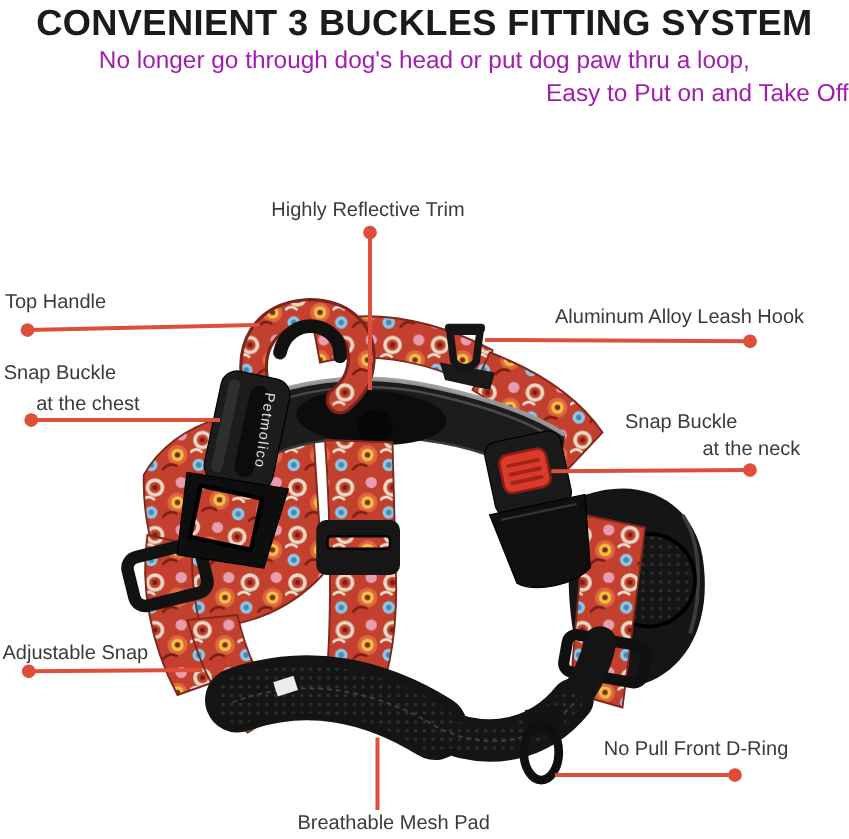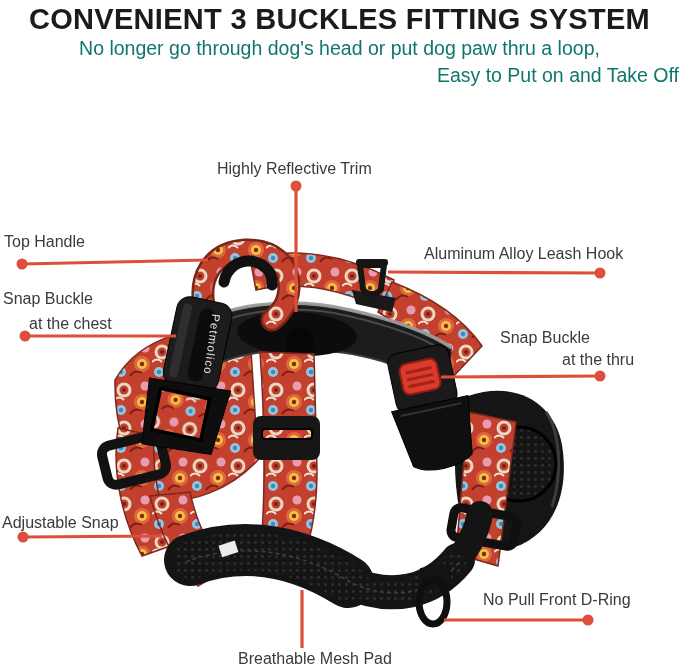--- a/index.html
+++ b/index.html
@@ -12,21 +12,21 @@
     border-radius:30px;
   }
   .headline{
     position:absolute;top:3px;left:0;right:0;
     margin:0;text-align:center;
     font-size:29px;font-weight:bold;color:#1b1b1b;
     letter-spacing:0.3px;white-space:nowrap;
   }
   .subtitle{
     position:absolute;left:0;right:0;
-    text-align:center;font-size:19.5px;color:#0f766e;
+    text-align:center;font-size:19.5px;color:#a21caf;
     white-space:nowrap;
   }
   .subtitle.l1{top:37px;}
   .subtitle.l2{top:64px;text-align:right;}
   .callout{
     position:absolute;
     font-size:16px;color:#3a3a3a;
     white-space:nowrap;line-height:21px;
   }
   svg.art{position:absolute;left:0;top:0;}
@@ -188,24 +188,24 @@
     </g>
   </svg>
 
   <div class="callout" style="left:217px;top:158px">Highly Reflective Trim</div>
 
   <div class="callout" style="left:4px;top:231px">Top Handle</div>
 
   <div class="callout" style="left:3px;top:288px">Snap Buckle</div>
   <div class="callout" style="left:29px;top:313px">at the chest</div>
 
-  <div class="callout" style="left:424px;top:243px">Aluminum Alloy Leash Hook</div>
+  <div class="callout" style="left:444px;top:243px">Aluminum Alloy Leash Hook</div>
 
   <div class="callout" style="left:500px;top:327px">Snap Buckle</div>
-  <div class="callout" style="left:562px;top:349px">at the thru</div>
+  <div class="callout" style="left:562px;top:349px">at the neck</div>
 
   <div class="callout" style="left:2px;top:512px">Adjustable Snap</div>
 
   <div class="callout" style="left:238px;top:648px">Breathable Mesh Pad</div>
 
   <div class="callout" style="left:483px;top:589px">No Pull Front D-Ring</div>
 
 </div>
 
 </body></html>

